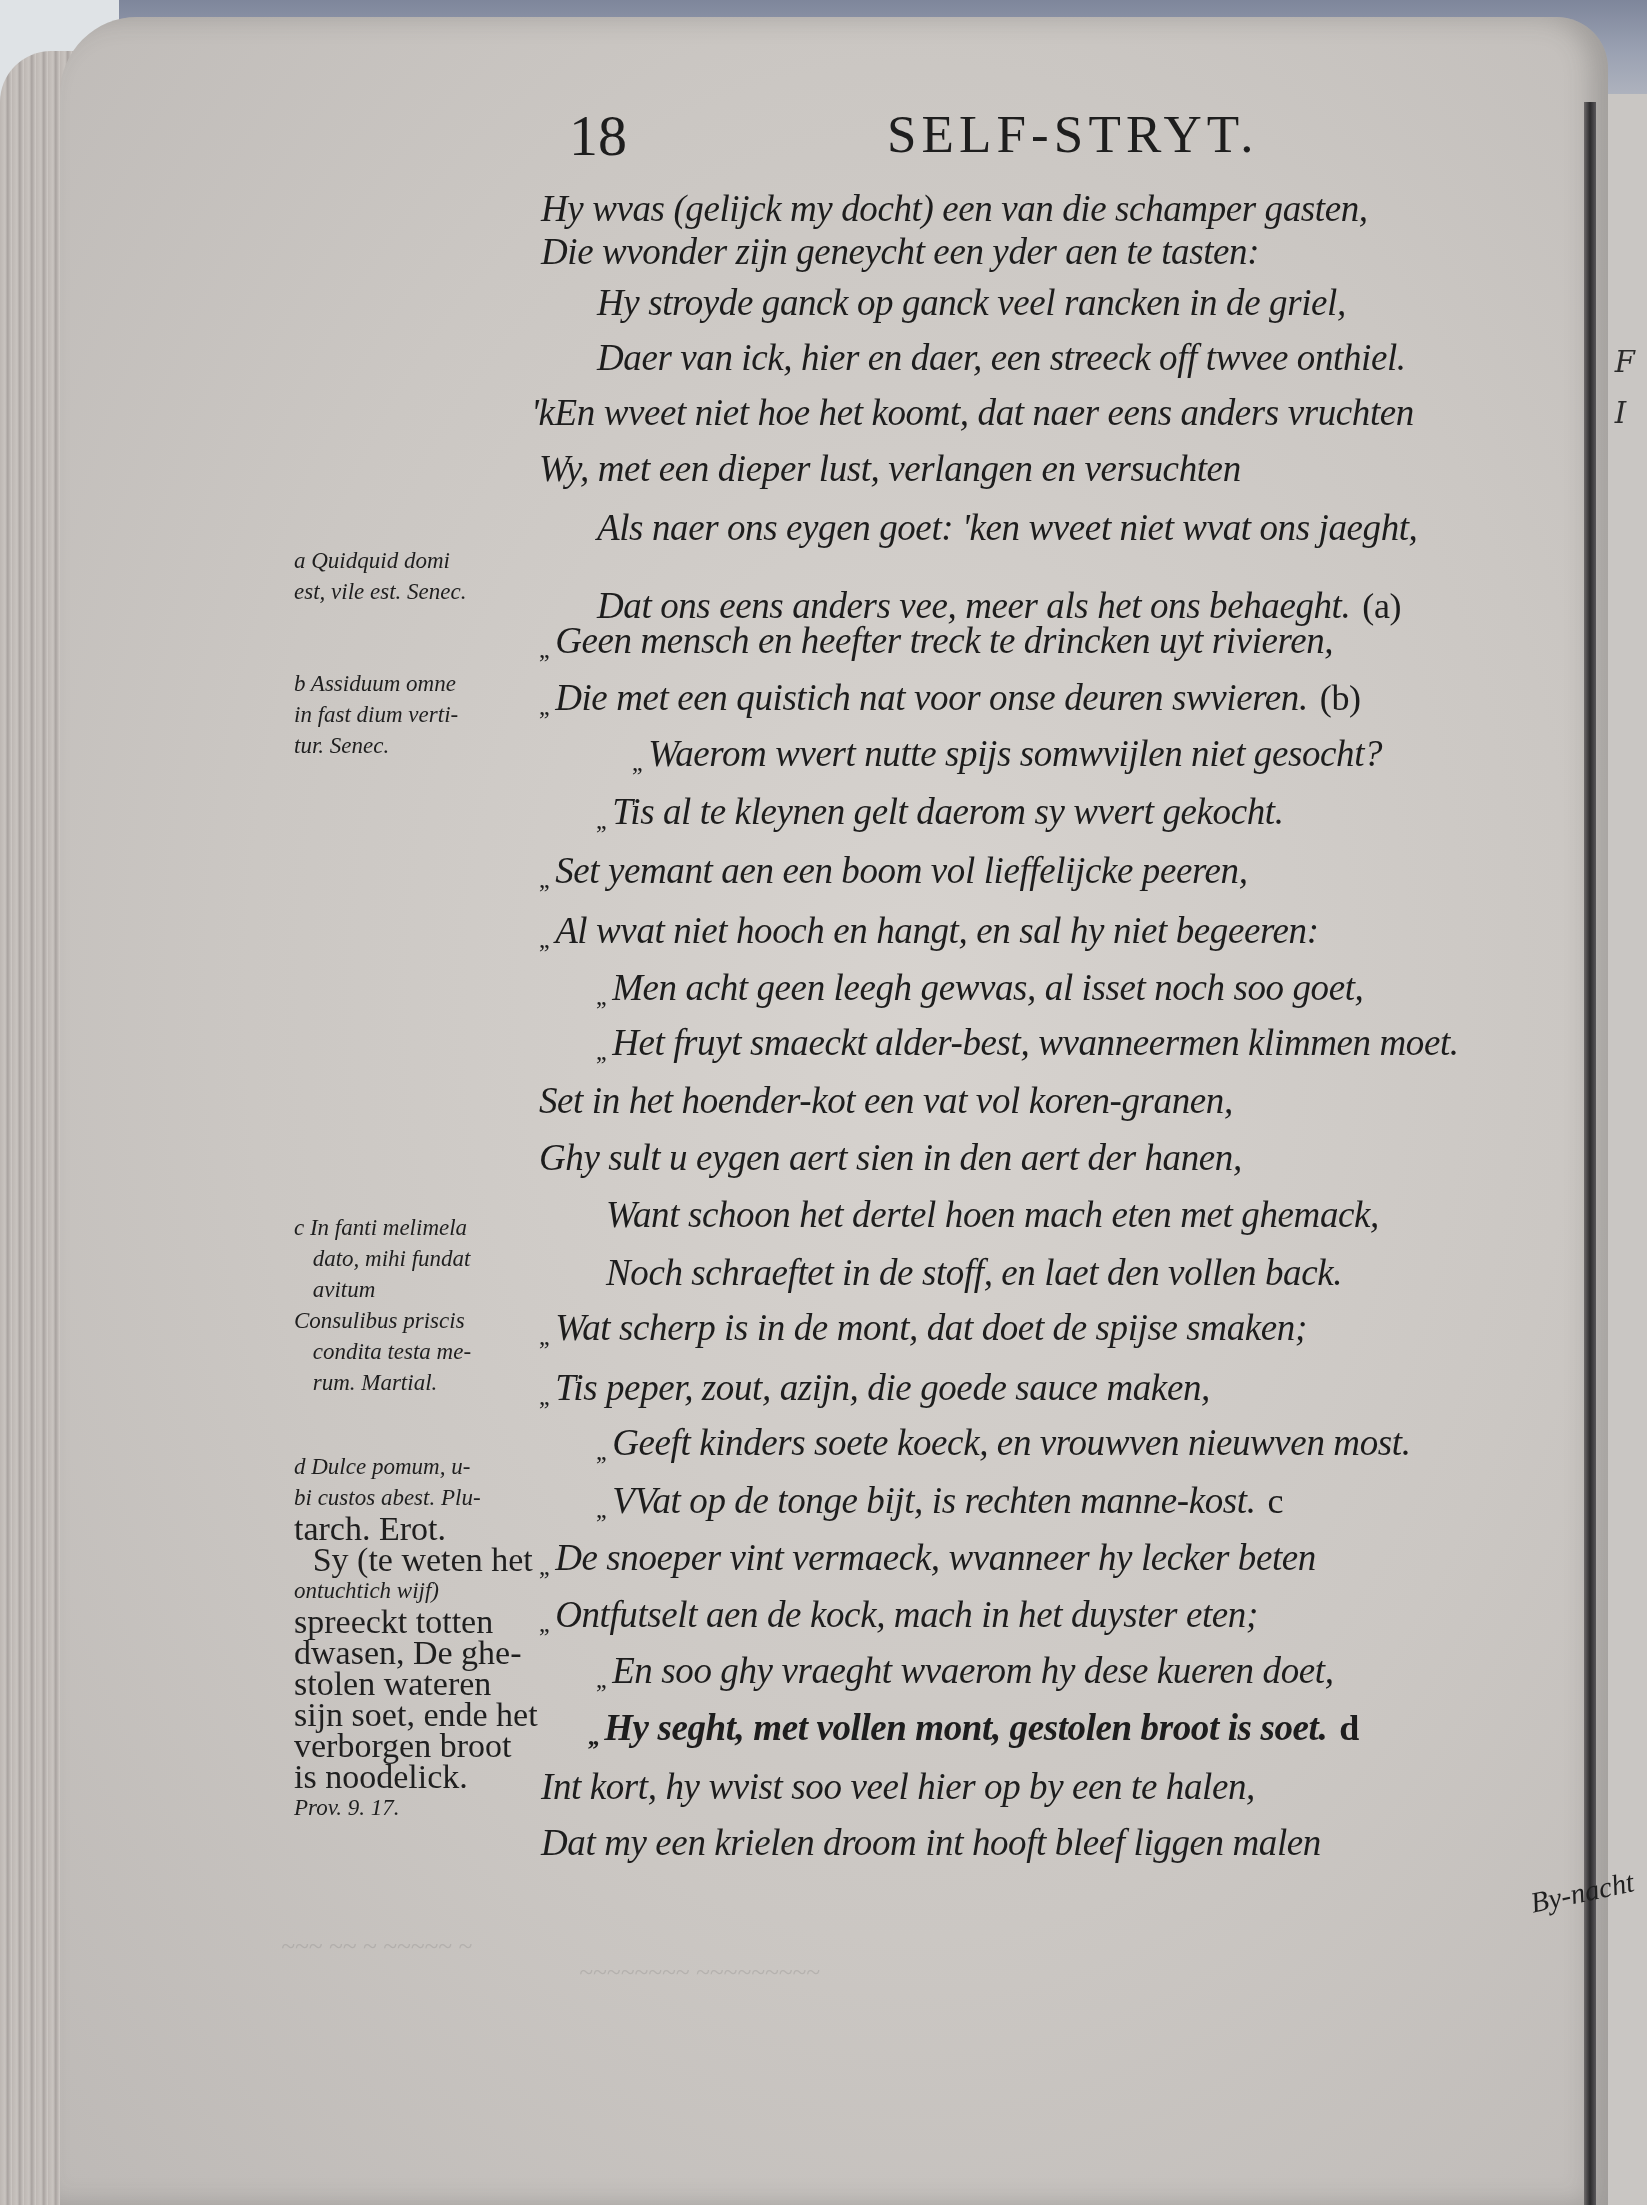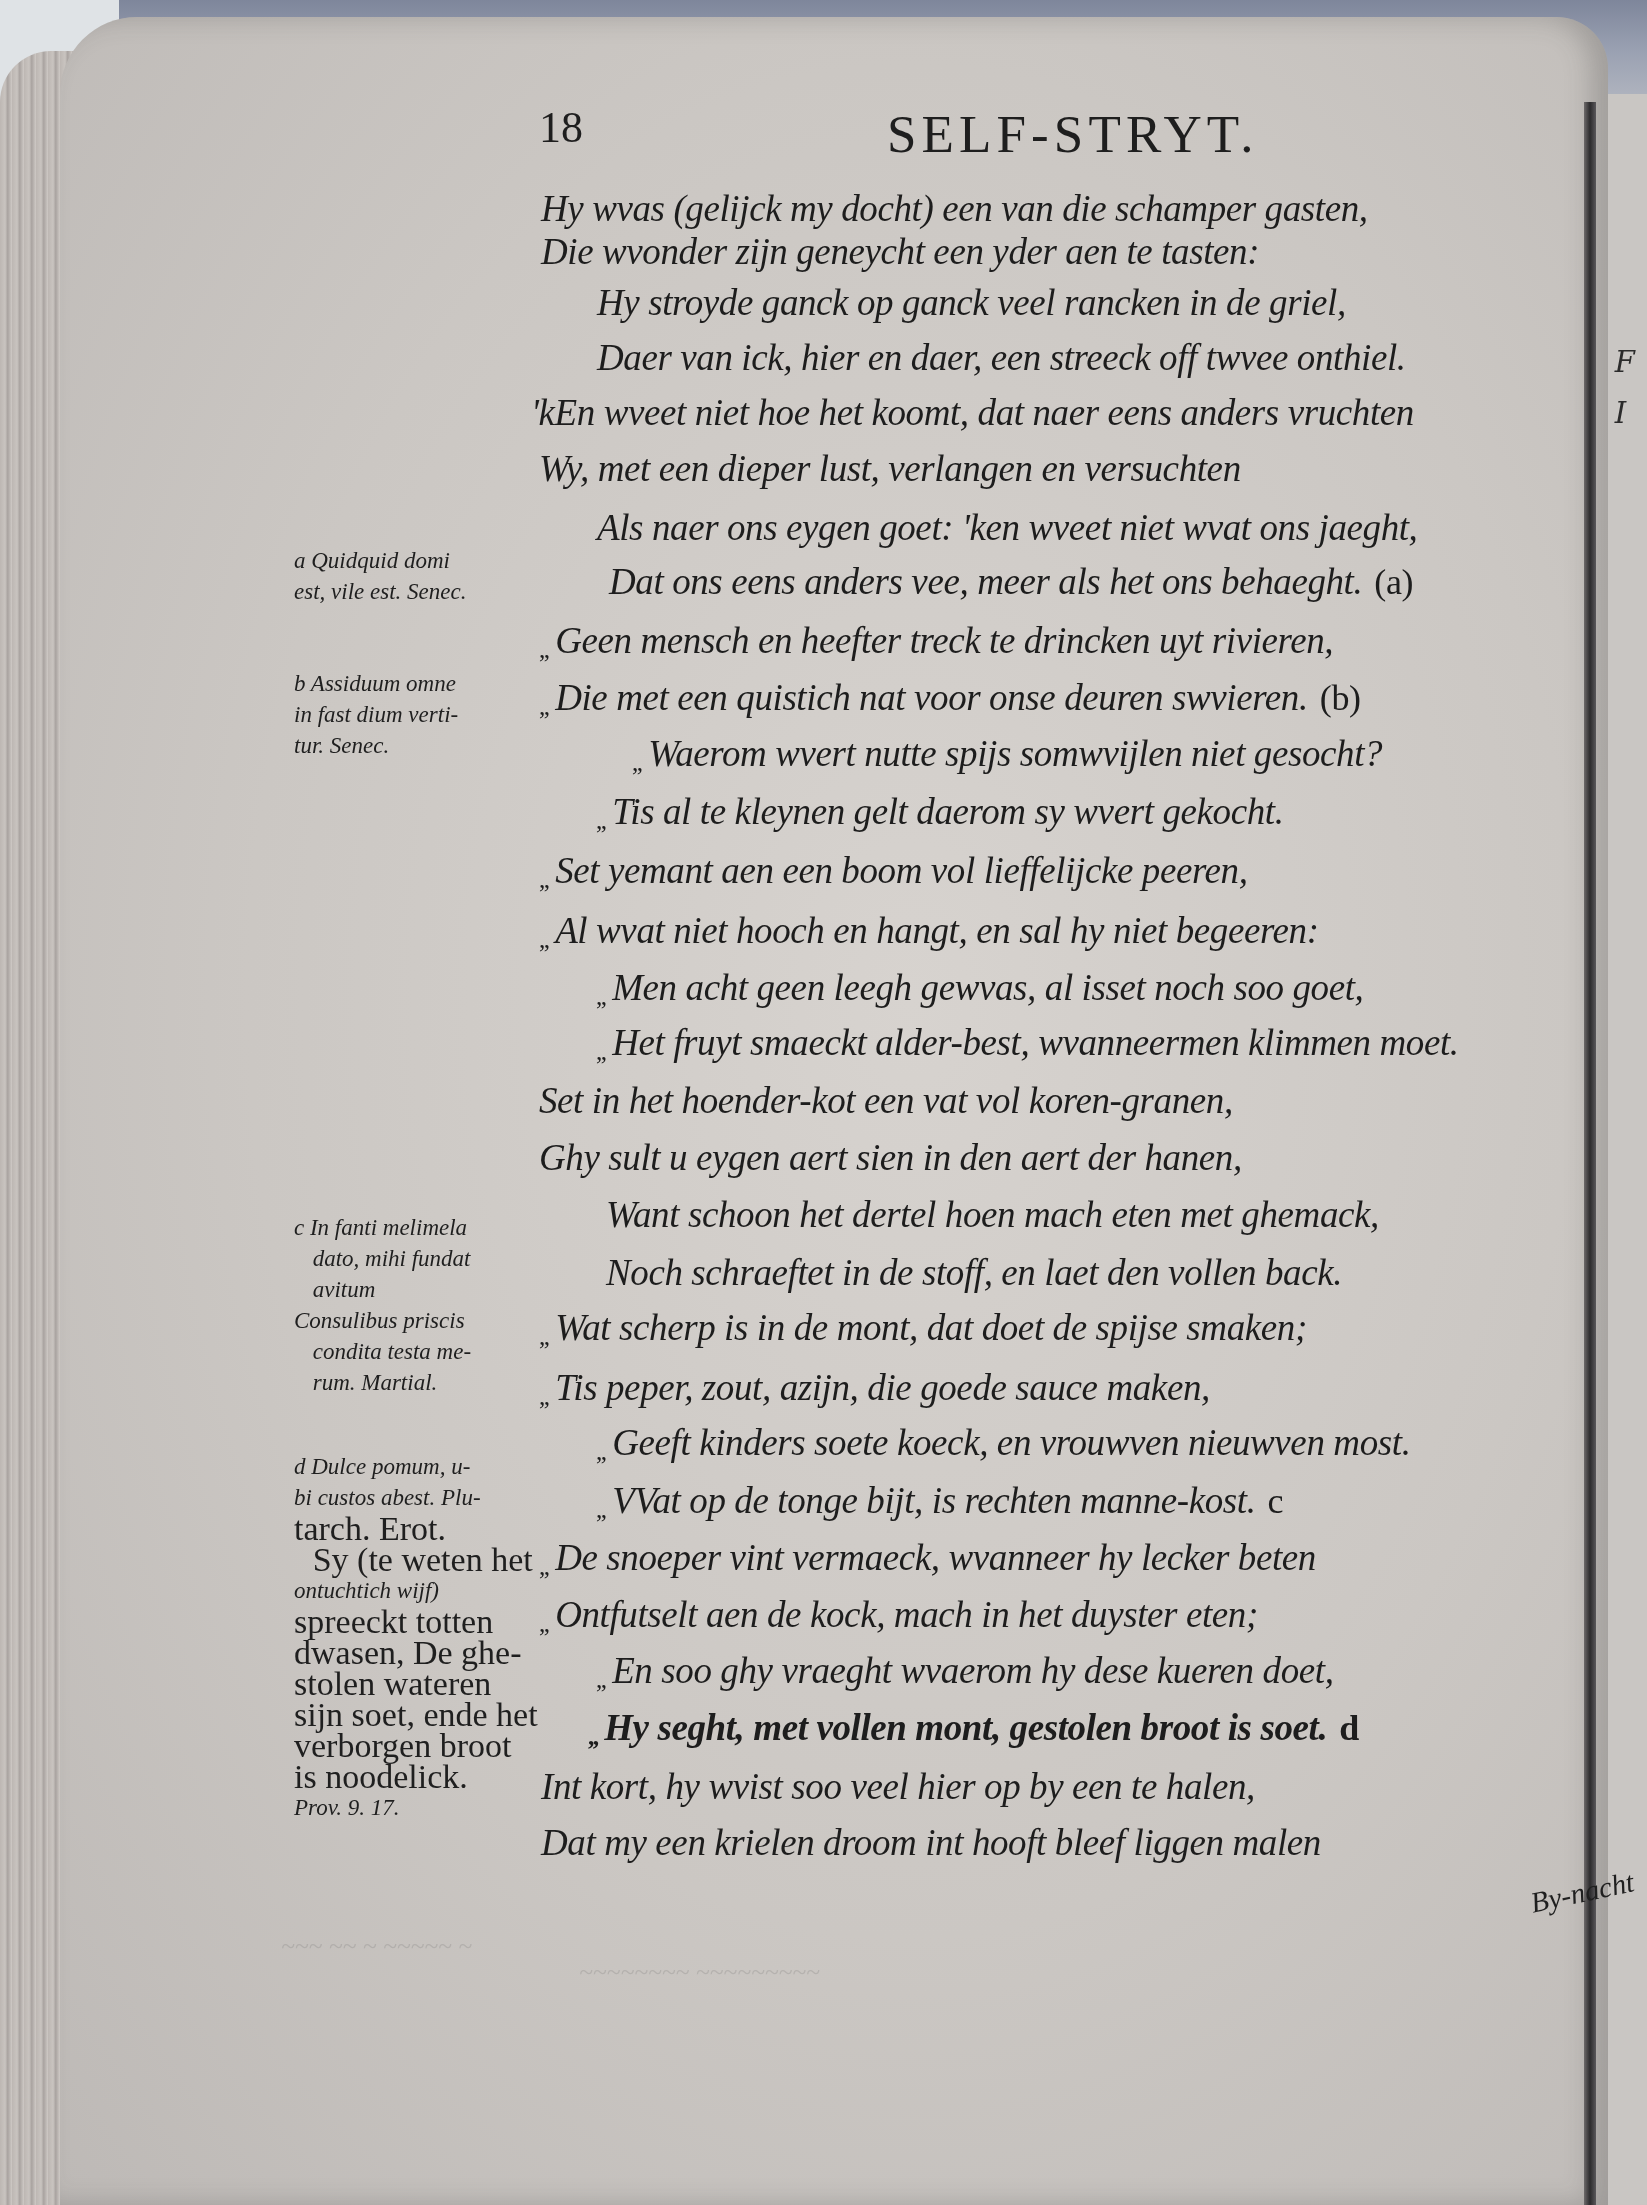--- a/index.html
+++ b/index.html
@@ -39,22 +39,22 @@
     position: absolute; left: 1596px; top: 94px; width: 51px; height: 2112px;
     background: #c9c6c3;
   }
   .next-page-glyph {
     position: absolute; font-family: "DejaVu Serif", serif; font-style: italic;
     color: #2b2b2b; font-size: 29px;
   }
 
   
   .page-number {
-    position: absolute; left: 539px; top: 102px;
-    font-size: 44px; color: #1e1e1e; font-family: "Liberation Serif", serif;
+    position: absolute; left: 569px; top: 102px;
+    font-size: 58px; color: #1e1e1e; font-family: "Liberation Serif", serif;
   }
   .running-title {
     position: absolute; left: 887px; top: 104px;
     font-size: 53px; letter-spacing: 5.1px; color: #1e1e1e;
     font-family: "Liberation Serif", serif;
   }
 
   
   .verse {
     position: absolute; left: 0; top: 0;
@@ -111,21 +111,21 @@
 <div class="running-title">SELF-STRYT.</div>
 
 <div class="verse">
   <div class="line" style="left:541px; top:187px;"><span>Hy wvas (gelijck my docht) een van die schamper gasten,</span></div>
   <div class="line" style="left:541px; top:230px;"><span>Die wvonder zijn geneycht een yder aen te tasten:</span></div>
   <div class="line" style="left:597px; top:281px;"><span>Hy stroyde ganck op ganck veel rancken in de griel,</span></div>
   <div class="line" style="left:597px; top:336px;"><span>Daer van ick, hier en daer, een streeck off twvee onthiel.</span></div>
   <div class="line" style="left:531px; top:391px;"><span>'kEn wveet niet hoe het koomt, dat naer eens anders vruchten</span></div>
   <div class="line" style="left:539px; top:447px;"><span>Wy, met een dieper lust, verlangen en versuchten</span></div>
   <div class="line" style="left:597px; top:506px;"><span>Als naer ons eygen goet: 'ken wveet niet wvat ons jaeght,</span></div>
-  <div class="line" style="left:597px; top:560px;margin-left:12px;"><span>Dat ons eens anders vee, meer als het ons behaeght.</span><span class="note-ref">(a)</span></div>
+  <div class="line" style="left:597px; top:584px;"><span>Dat ons eens anders vee, meer als het ons behaeght.</span><span class="note-ref">(a)</span></div>
 
   <div class="line" style="left:539px; top:619px;"><span class="quote-mark">,,</span><span>Geen mensch en heefter treck te drincken uyt rivieren,</span></div>
   <div class="line" style="left:539px; top:676px;"><span class="quote-mark">,,</span><span>Die met een quistich nat voor onse deuren swvieren.</span><span class="note-ref">(b)</span></div>
   <div class="line" style="left:596px; top:732px;margin-left:36px;"><span class="quote-mark">,,</span><span>Waerom wvert nutte spijs somwvijlen niet gesocht?</span></div>
   <div class="line" style="left:596px; top:790px;"><span class="quote-mark">,,</span><span>Tis al te kleynen gelt daerom sy wvert gekocht.</span></div>
   <div class="line" style="left:539px; top:849px;"><span class="quote-mark">,,</span><span>Set yemant aen een boom vol lieffelijcke peeren,</span></div>
   <div class="line" style="left:539px; top:909px;"><span class="quote-mark">,,</span><span>Al wvat niet hooch en hangt, en sal hy niet begeeren:</span></div>
   <div class="line" style="left:596px; top:966px;"><span class="quote-mark">,,</span><span>Men acht geen leegh gewvas, al isset noch soo goet,</span></div>
   <div class="line" style="left:596px; top:1021px;"><span class="quote-mark">,,</span><span>Het fruyt smaeckt alder-best, wvanneermen klimmen moet.</span></div>
 

